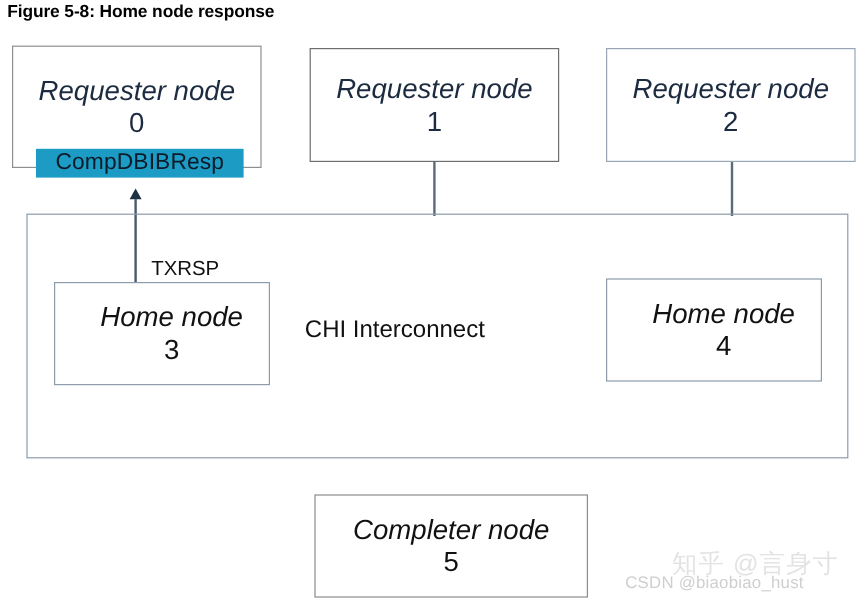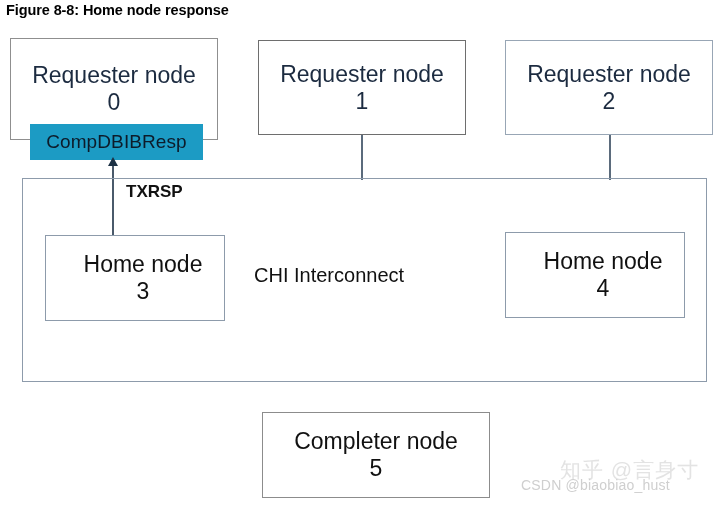--- a/index.html
+++ b/index.html
@@ -36,21 +36,21 @@
     position: absolute;
     box-sizing: border-box;
     background: #ffffff;
     display: flex;
     flex-direction: column;
     align-items: center;
     justify-content: center;
     line-height: 1.16;
     text-align: center;
   }
-  .node-box .line1 { display: block; }
+  .node-box .line1 { display: block; font-style: italic; }
   .node-box .line2 { display: block; }
 
   
   .requester {
     border: 1.4px solid #9a9a9a;
     color: #1c2b40;
     font-size: 23px;
   }
   .requester.r0 { border-color: #8f8f8f; }
   .requester.r1 { border-color: #6e6e6e; }
@@ -143,46 +143,46 @@
     color: #e3e3e3;
     white-space: nowrap;
     letter-spacing: 1px;
   }
 </style>
 </head>
 <body>
 
 <div id="canvas">
 
-  <div class="fig-title">Figure 8-8: Home node response</div>
+  <div class="fig-title">Figure 5-8: Home node response</div>
 
   <div class="vline plain" style="left:361px; top:135px; height:45px;"></div>
 
   <div class="vline plain" style="left:609px; top:135px; height:45px;"></div>
 
   <div class="node-box requester r0" style="left:10px; top:38px; width:208px; height:102px;">
     <span class="line1">Requester node</span>
     <span class="line2">0</span>
   </div>
 
   <div class="node-box requester r1" style="left:258px; top:40px; width:208px; height:95px;">
     <span class="line1">Requester node</span>
     <span class="line2">1</span>
   </div>
 
   <div class="node-box requester r2" style="left:505px; top:40px; width:208px; height:95px;">
     <span class="line1">Requester node</span>
     <span class="line2">2</span>
   </div>
 
-  <div class="msg-badge" style="left:30px; top:124px; width:173px; height:36px;">CompDBIBResp</div>
+  <div class="msg-badge" style="left:30px; top:124px; width:173px; height:24px;">CompDBIBResp</div>
 
   <div class="arrow-line" style="left:112px; top:166px; height:70px;"></div>
   <div class="arrow-head" style="left:108px; top:157px;"></div>
-  <div class="flow-label" style="left:126px; top:182px;font-weight:bold;">TXRSP</div>
+  <div class="flow-label" style="left:126px; top:214px;">TXRSP</div>
 
   <div class="interconnect" style="left:22px; top:178px; width:685px; height:204px;"></div>
 
   <div class="interconnect-label" style="left:254px; top:264px;">CHI Interconnect</div>
 
   <div class="node-box homenode" style="left:45px; top:235px; width:180px; height:86px;">
     <span class="line1">Home node</span>
     <span class="line2">3</span>
   </div>
 

